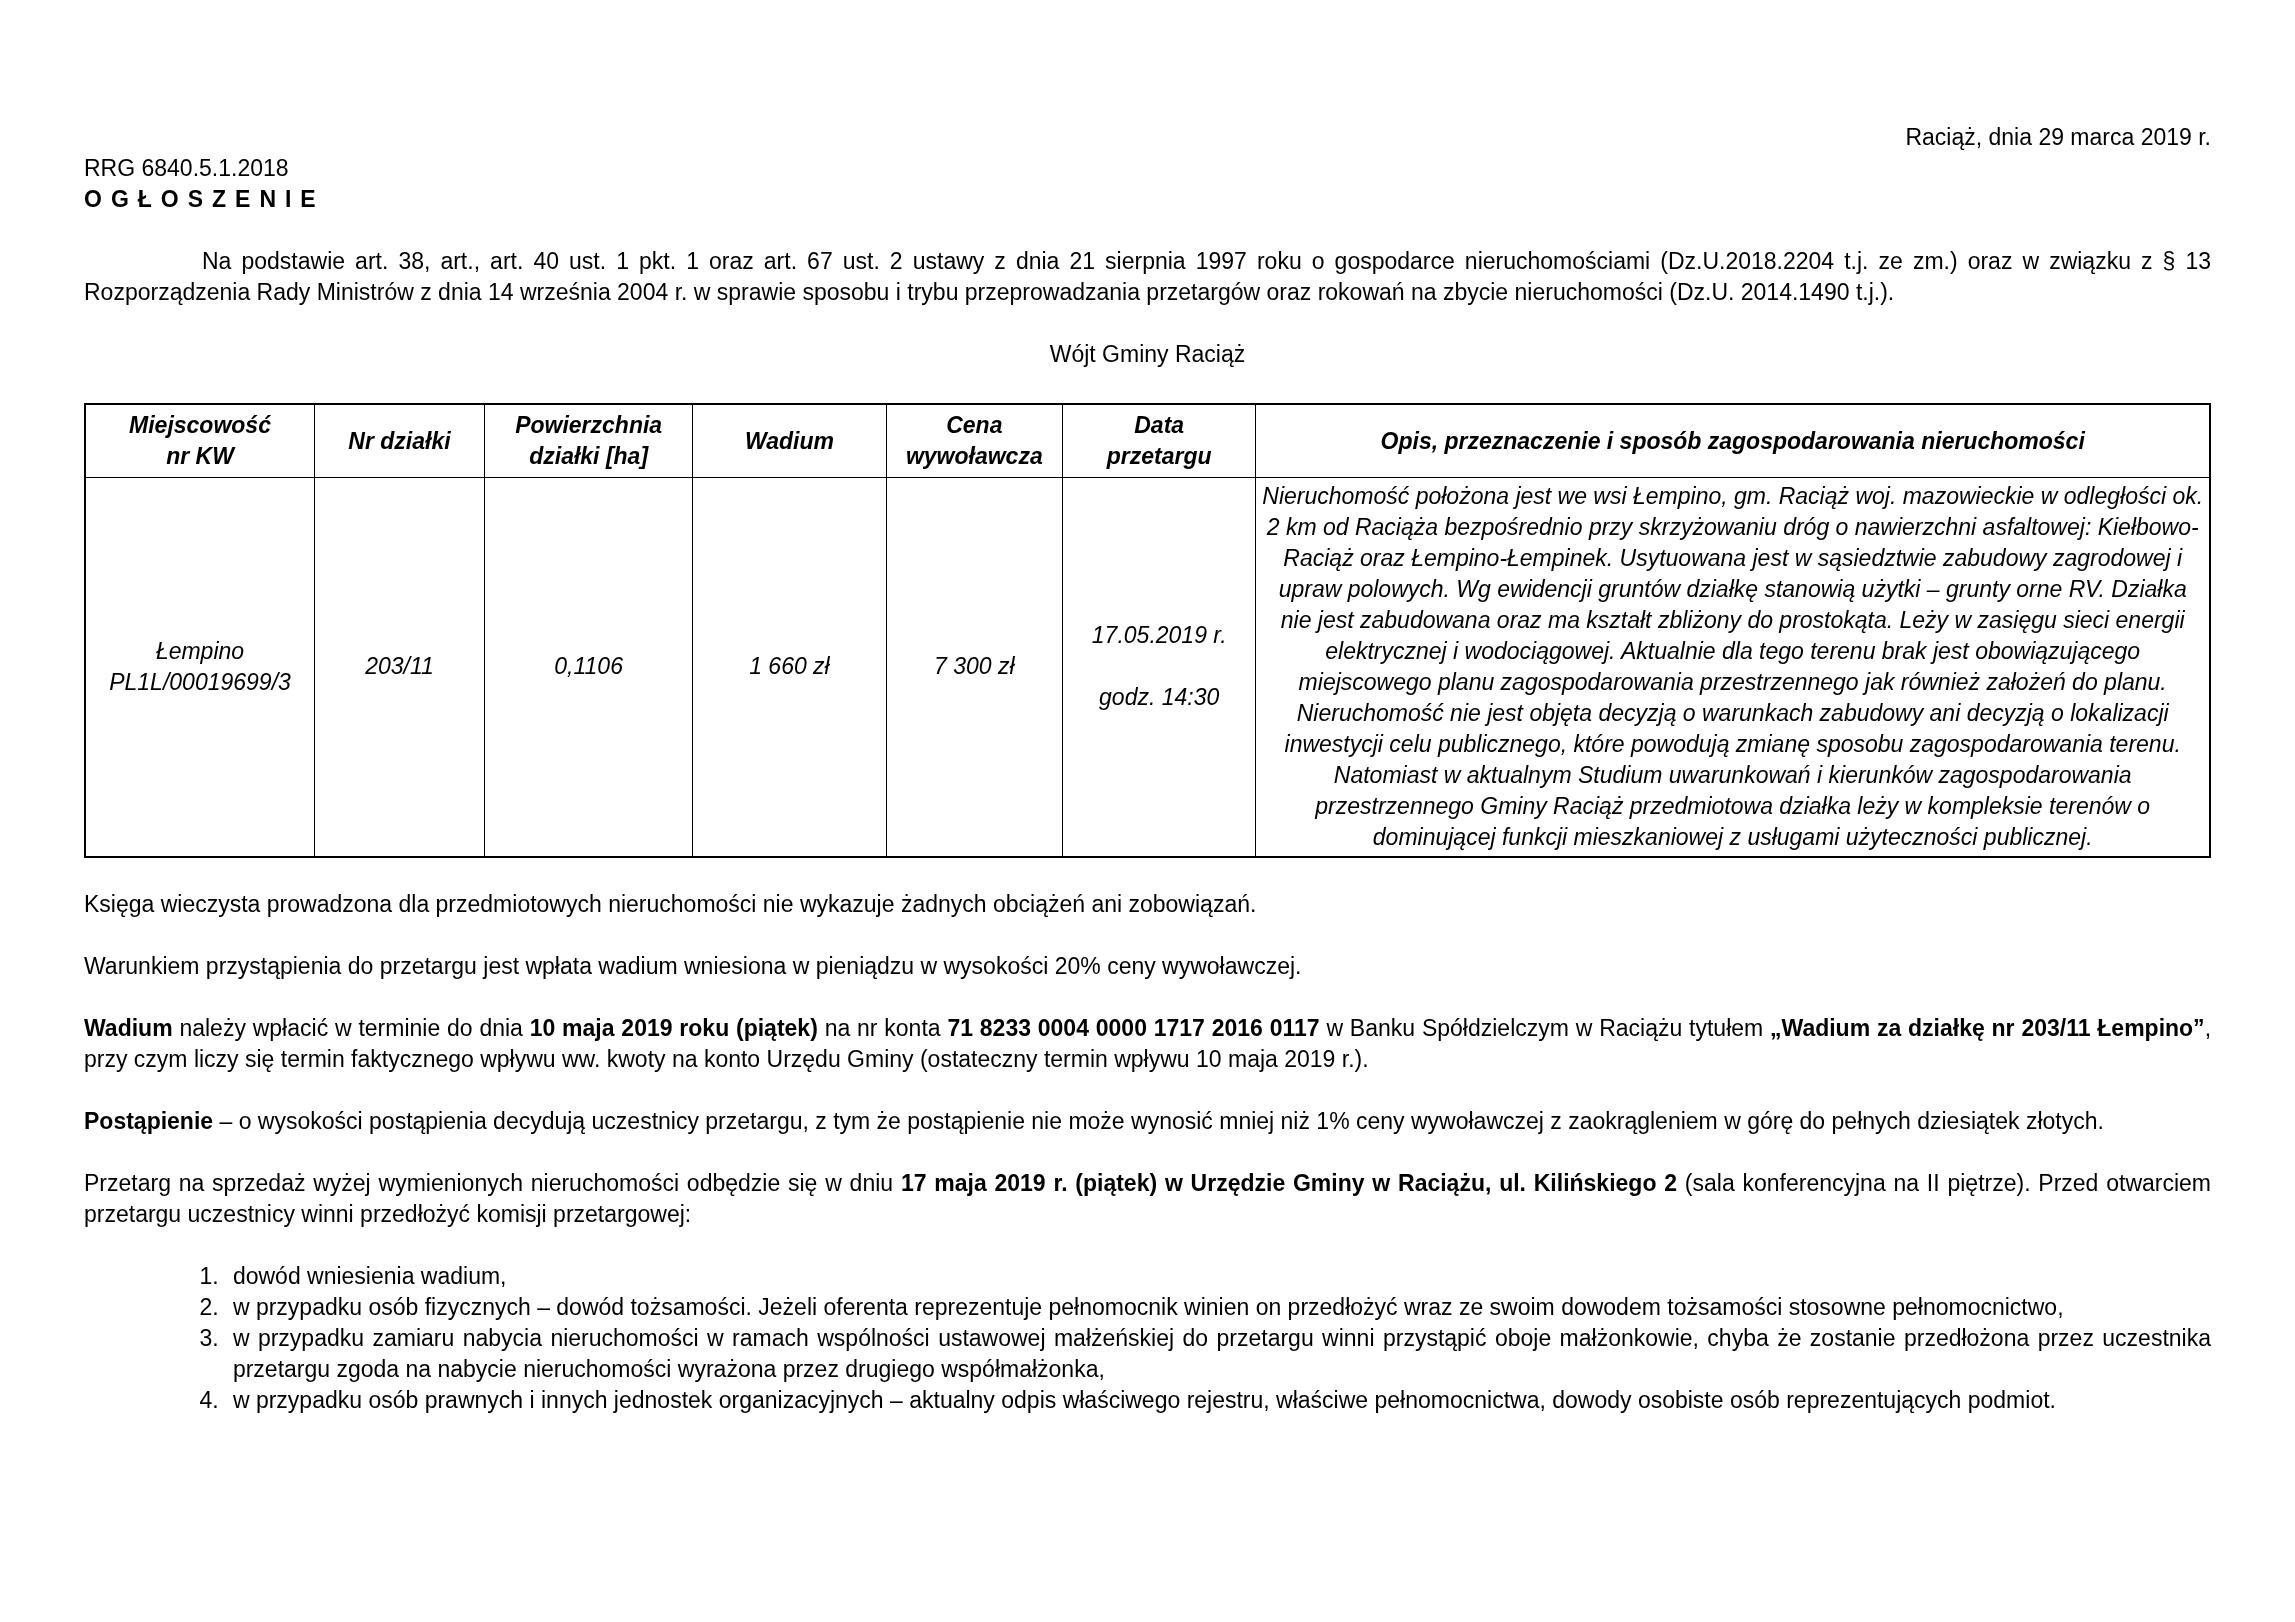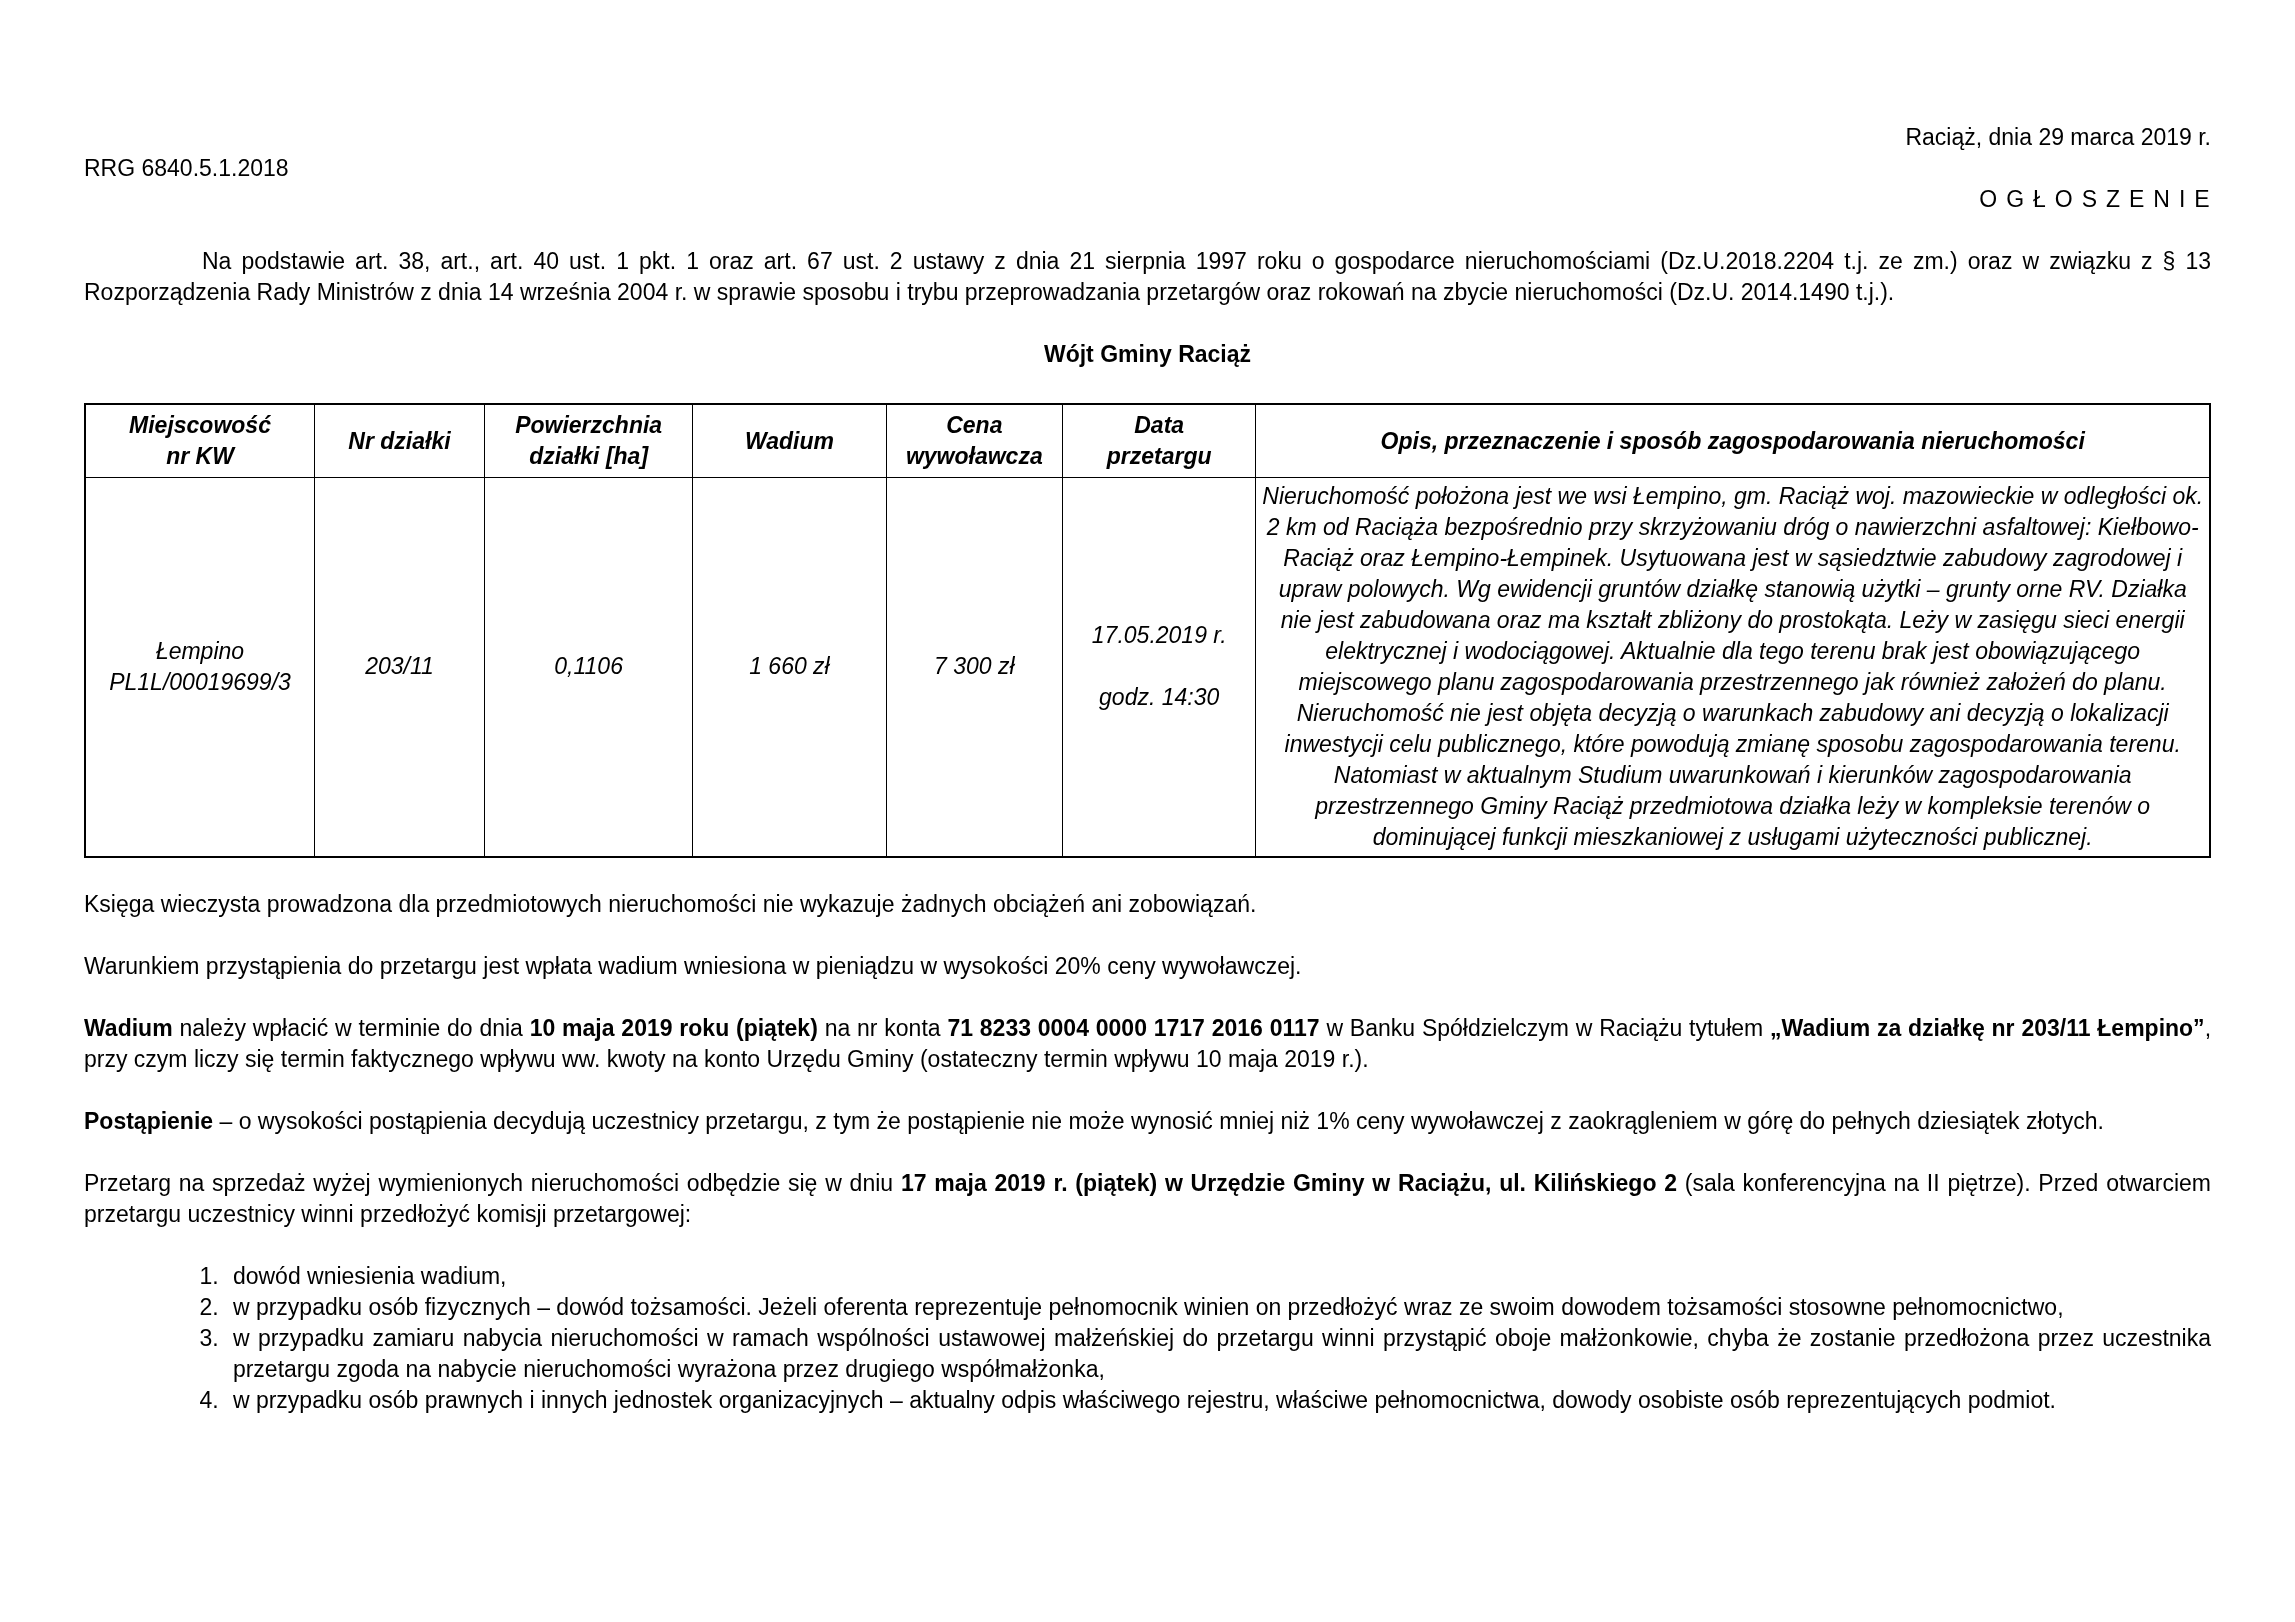--- a/index.html
+++ b/index.html
@@ -5,23 +5,23 @@
   * { margin:0; padding:0; box-sizing:border-box; }
   html, body { background:#ffffff; }
   body {
     width:2295px; height:1623px; overflow:hidden;
     padding:122px 84px 0 84px;
     font-family:"Liberation Sans", sans-serif;
     font-size:23px; line-height:31px; color:#000;
   }
   .date-line { text-align:right; }
   .ref-line  { text-align:left; }
-  .doc-title { text-align:right; font-weight:normal; letter-spacing:1.3px; }
+  .doc-title { text-align:left; font-weight:bold; letter-spacing:1.3px; }
   .intro { margin-top:31px; text-align:justify; text-indent:118px; }
-  .announcement { margin-top:31px; text-align:center; font-weight:bold; line-height:31px; }
+  .announcement { margin-top:31px; text-align:center; font-weight:normal; line-height:31px; }
   table.auction { width:100%; border-collapse:collapse; margin-top:33px; border:2.6px solid #000;font-style:italic; }
   .auction th, .auction td {
     border:1.3px solid #000; text-align:center; vertical-align:middle; padding:2.6px 5.2px;
   }
   .auction th { font-weight:bold; padding:5.2px 3.9px; }
   .pre { white-space:pre-line; }
   .desc-cell { padding:5.2px 9.2px; }
   p.para { margin-top:31px; text-align:justify; }
   ol.reqs { margin-top:31px; padding-left:141px; }
   ol.reqs li { text-align:justify; padding-left:7.9px; }

